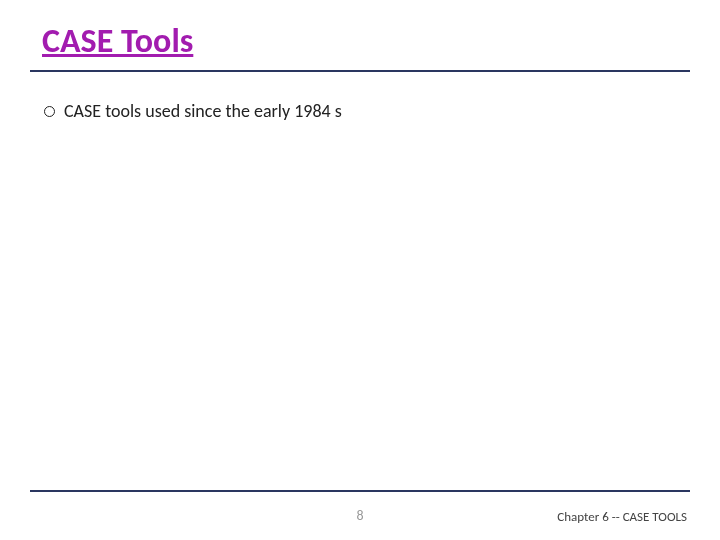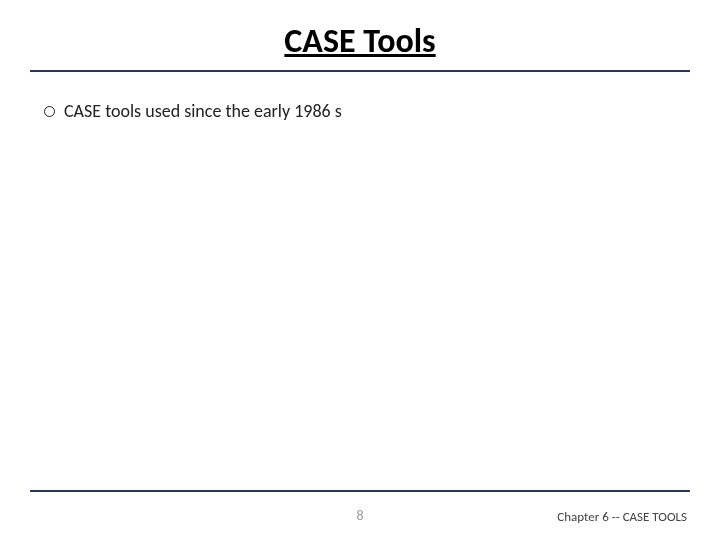--- a/index.html
+++ b/index.html
@@ -4,24 +4,24 @@
 <style>
   * { box-sizing: border-box; margin: 0; padding: 0; }
   html, body { width: 720px; height: 540px; background: #fff; font-family: "Calibri", "Segoe UI", Arial, sans-serif; color: #222; }
   .slide {
     position: relative;
     width: 720px;
     height: 540px;
     padding: 18px 42px 0 42px;
   }
   .title {
-    text-align: center;
+    text-align: left;
     font-size: 34px;
     font-weight: 700;
-    color: #000000;
+    color: #a21caf;
     text-decoration: underline;
     margin-top: 2px;
     margin-bottom: 10px;
     letter-spacing: 0px;
   }
   .rule-top, .rule-bottom {
     position: absolute;
     left: 30px;
     right: 30px;
     height: 0;
@@ -98,21 +98,21 @@
 
 <div class="slide">
   <div class="title">CASE Tools</div>
   <div class="rule-top"></div>
 
   <div class="content">
     <ul class="main">
     </ul>
     <ul class="sub">
       <li>
-        <span>CASE tools used since the early 1986 s</span>
+        <span>CASE tools used since the early 1984 s</span>
       </li>
     </ul>
   </div>
 
   <div class="rule-bottom"></div>
   <div class="footer-pagenum">8</div>
   <div class="footer-chapter">Chapter 6 -- CASE TOOLS</div>
 </div>
 
 </body></html>

